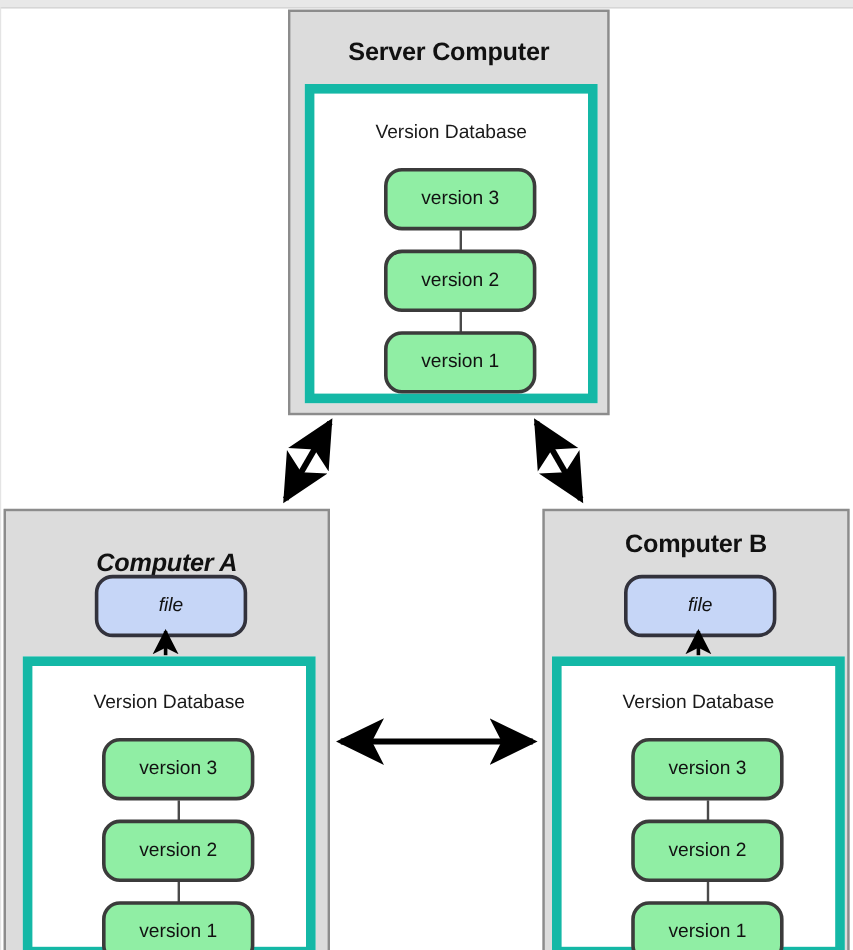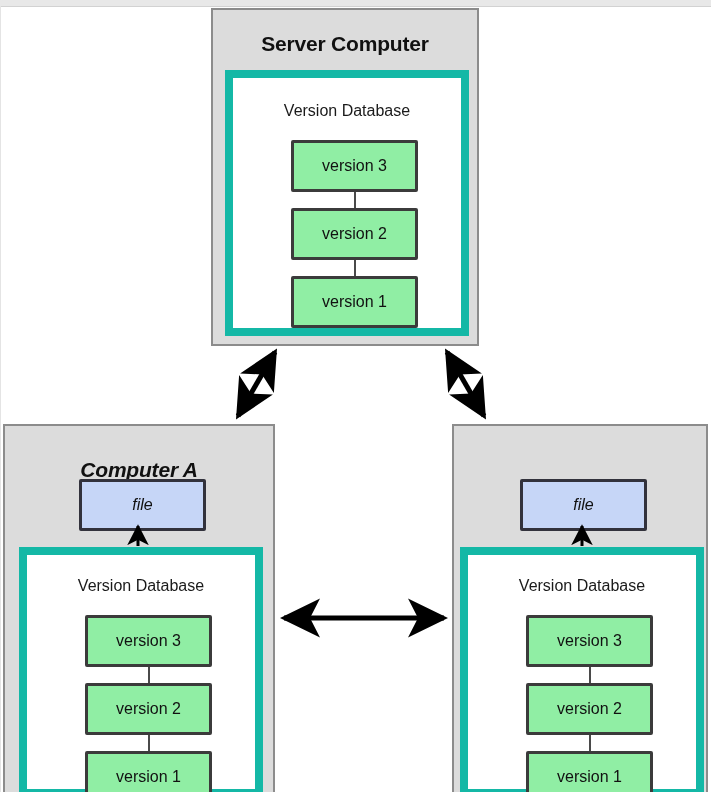--- a/index.html
+++ b/index.html
@@ -71,21 +71,21 @@
     font-size: 16px;
     font-weight: normal;
     color: #1a1a1a;
   }
 
   
   .pill {
     position: absolute;
     box-sizing: border-box;
     border: 3px solid #3b3b3b;
-    border-radius: 2px;
+    border-radius: 15px;
     display: flex;
     align-items: center;
     justify-content: center;
     font-size: 16px;
     color: #111111;
   }
   .pill.version { background: #90eea4; }
   .pill.file    { background: #c6d6f7; border-color: #32323c; font-style: italic; }
 
   
@@ -103,21 +103,21 @@
   }
 </style>
 </head>
 <body>
 
 <div id="canvas">
 
   <div class="top-strip"></div>
   <div class="page-rule-left"></div>
 
-  <div class="machine" style="left:211px; top:8px; width:268px; height:338px;">
+  <div class="machine" style="left:240px; top:8px; width:268px; height:338px;">
     <div class="machine-title" style="top:22px;">Server Computer</div>
 
     <div class="vdb" style="left:12px; top:60px; width:244px; height:266px;">
       <div class="vdb-title" style="top:24px;">Version Database</div>
 
       <div class="pill-link" style="left:121px; top:114px; height:22px;"></div>
       <div class="pill-link" style="left:121px; top:182px; height:22px;"></div>
 
       <div class="pill version" style="left:58px; top:62px; width:127px; height:52px;">
         <span>version 3</span>
@@ -150,20 +150,21 @@
       <div class="pill version" style="left:58px; top:128px; width:127px; height:52px;">
         <span>version 2</span>
       </div>
       <div class="pill version" style="left:58px; top:196px; width:127px; height:52px;">
         <span>version 1</span>
       </div>
     </div>
   </div>
 
   <div class="machine" style="left:452px; top:424px; width:256px; height:372px;">
+    <div class="machine-title" style="top:16px;">Computer B</div>
 
     <div class="pill file" style="left:66px; top:53px; width:127px; height:52px;">
       <span>file</span>
     </div>
 
     <div class="vdb" style="left:6px; top:121px; width:244px; height:250px;">
       <div class="vdb-title" style="top:22px;">Version Database</div>
 
       <div class="pill-link" style="left:121px; top:112px; height:22px;"></div>
       <div class="pill-link" style="left:121px; top:180px; height:22px;"></div>

